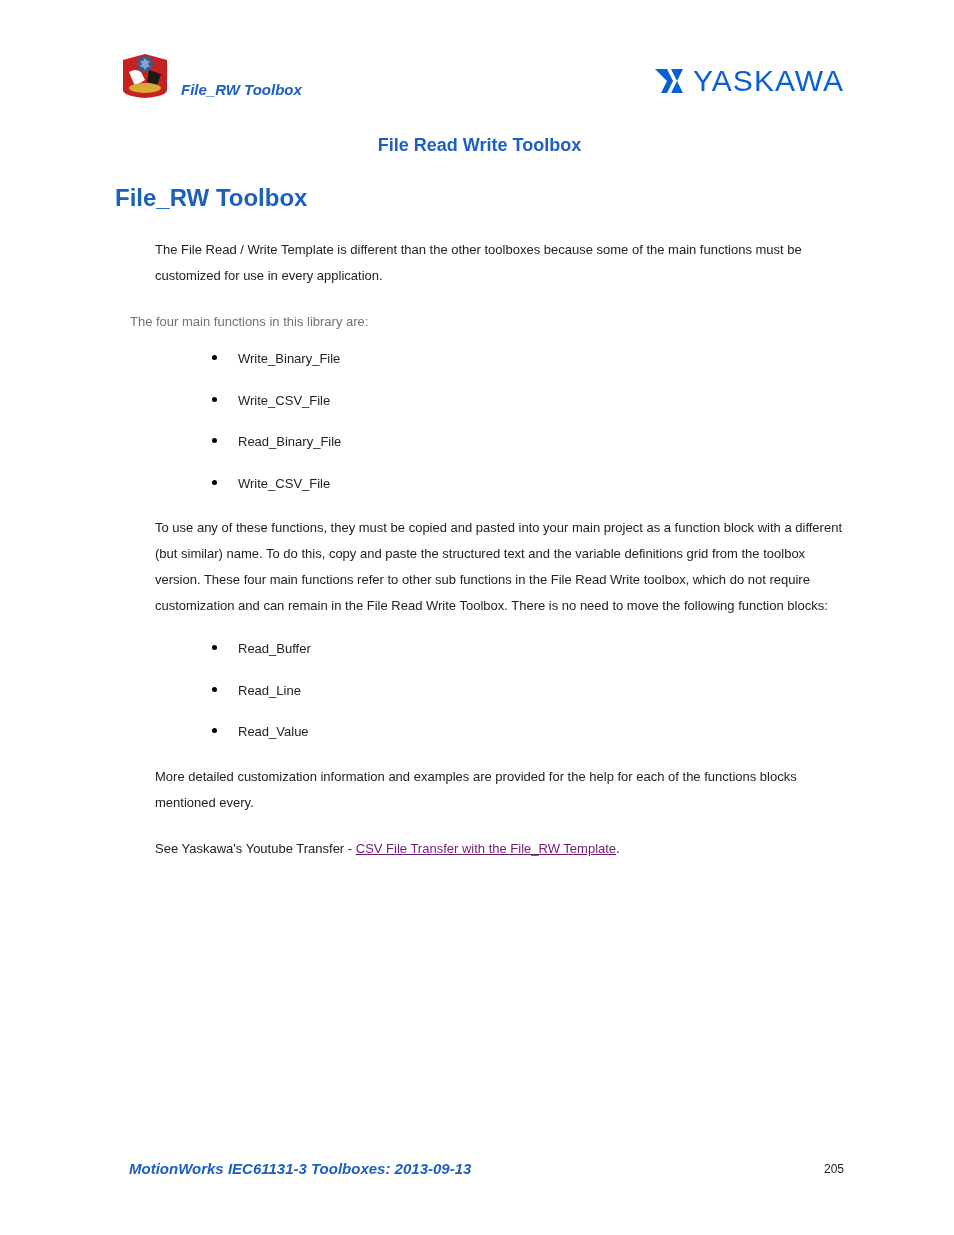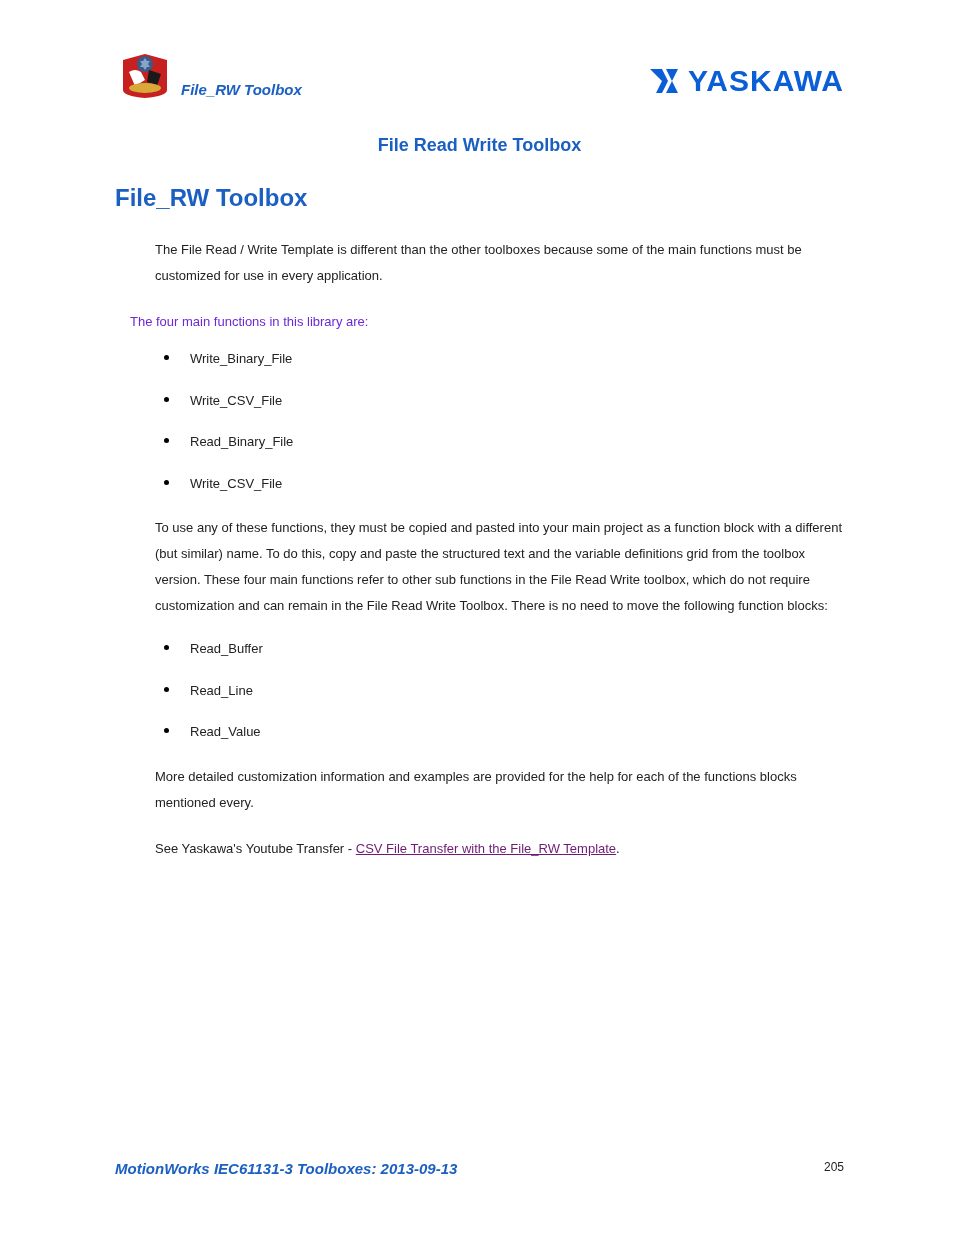--- a/index.html
+++ b/index.html
@@ -35,21 +35,21 @@
     padding-bottom: 2px;
   }
   .yaskawa-logo {
     display: flex;
     align-items: center;
     gap: 6px;
     padding-bottom: 2px;
   }
   .yaskawa-text {
     color: #0a5ed6;
-    font-weight: 700;
+    font-weight: 400;
     font-size: 30px;
     letter-spacing: 1px;
     font-family: Arial, sans-serif;
   }
   .yaskawa-mark {
     width: 34px;
     height: 28px;
   }
   .section-title {
     color: #1b5fc2;
@@ -71,57 +71,58 @@
     font-size: 13px;
     line-height: 2.0;
     margin-bottom: 20px;
     color: #222;
     margin-left: 25px;
   }
   .para-tight {
     font-size: 13px;
     line-height: 2.0;
     margin-bottom: 14px;
-    color: #6d28d9;
+    color: #737373;
   }
   ul {
     list-style: none;
     padding-left: 60px;
     margin-bottom: 22px;
   }
   li {
     font-size: 13px;
     line-height: 1.5;
     margin-bottom: 22px;
     position: relative;
     color: #222;
+    margin-left: 48px;
   }
   li::before {
     content: "";
     position: absolute;
     left: -26px;
     top: 6px;
     width: 5px;
     height: 5px;
     background: #000;
     border-radius: 50%;
   }
   .link {
     color: #701a75;
     text-decoration: underline;
     cursor: pointer;
   }
   .footer {
     position: absolute;
     bottom: 58px;
-    left: 115px;
+    left: 129px;
     right: 110px;
     display: flex;
     justify-content: space-between;
-    align-items: flex-start;
+    align-items: center;
   }
   .footer-text {
     color: #1b5fc2;
     font-style: italic;
     font-weight: bold;
     font-size: 15px;
   }
   .page-num {
     font-size: 12px;
     color: #222;

